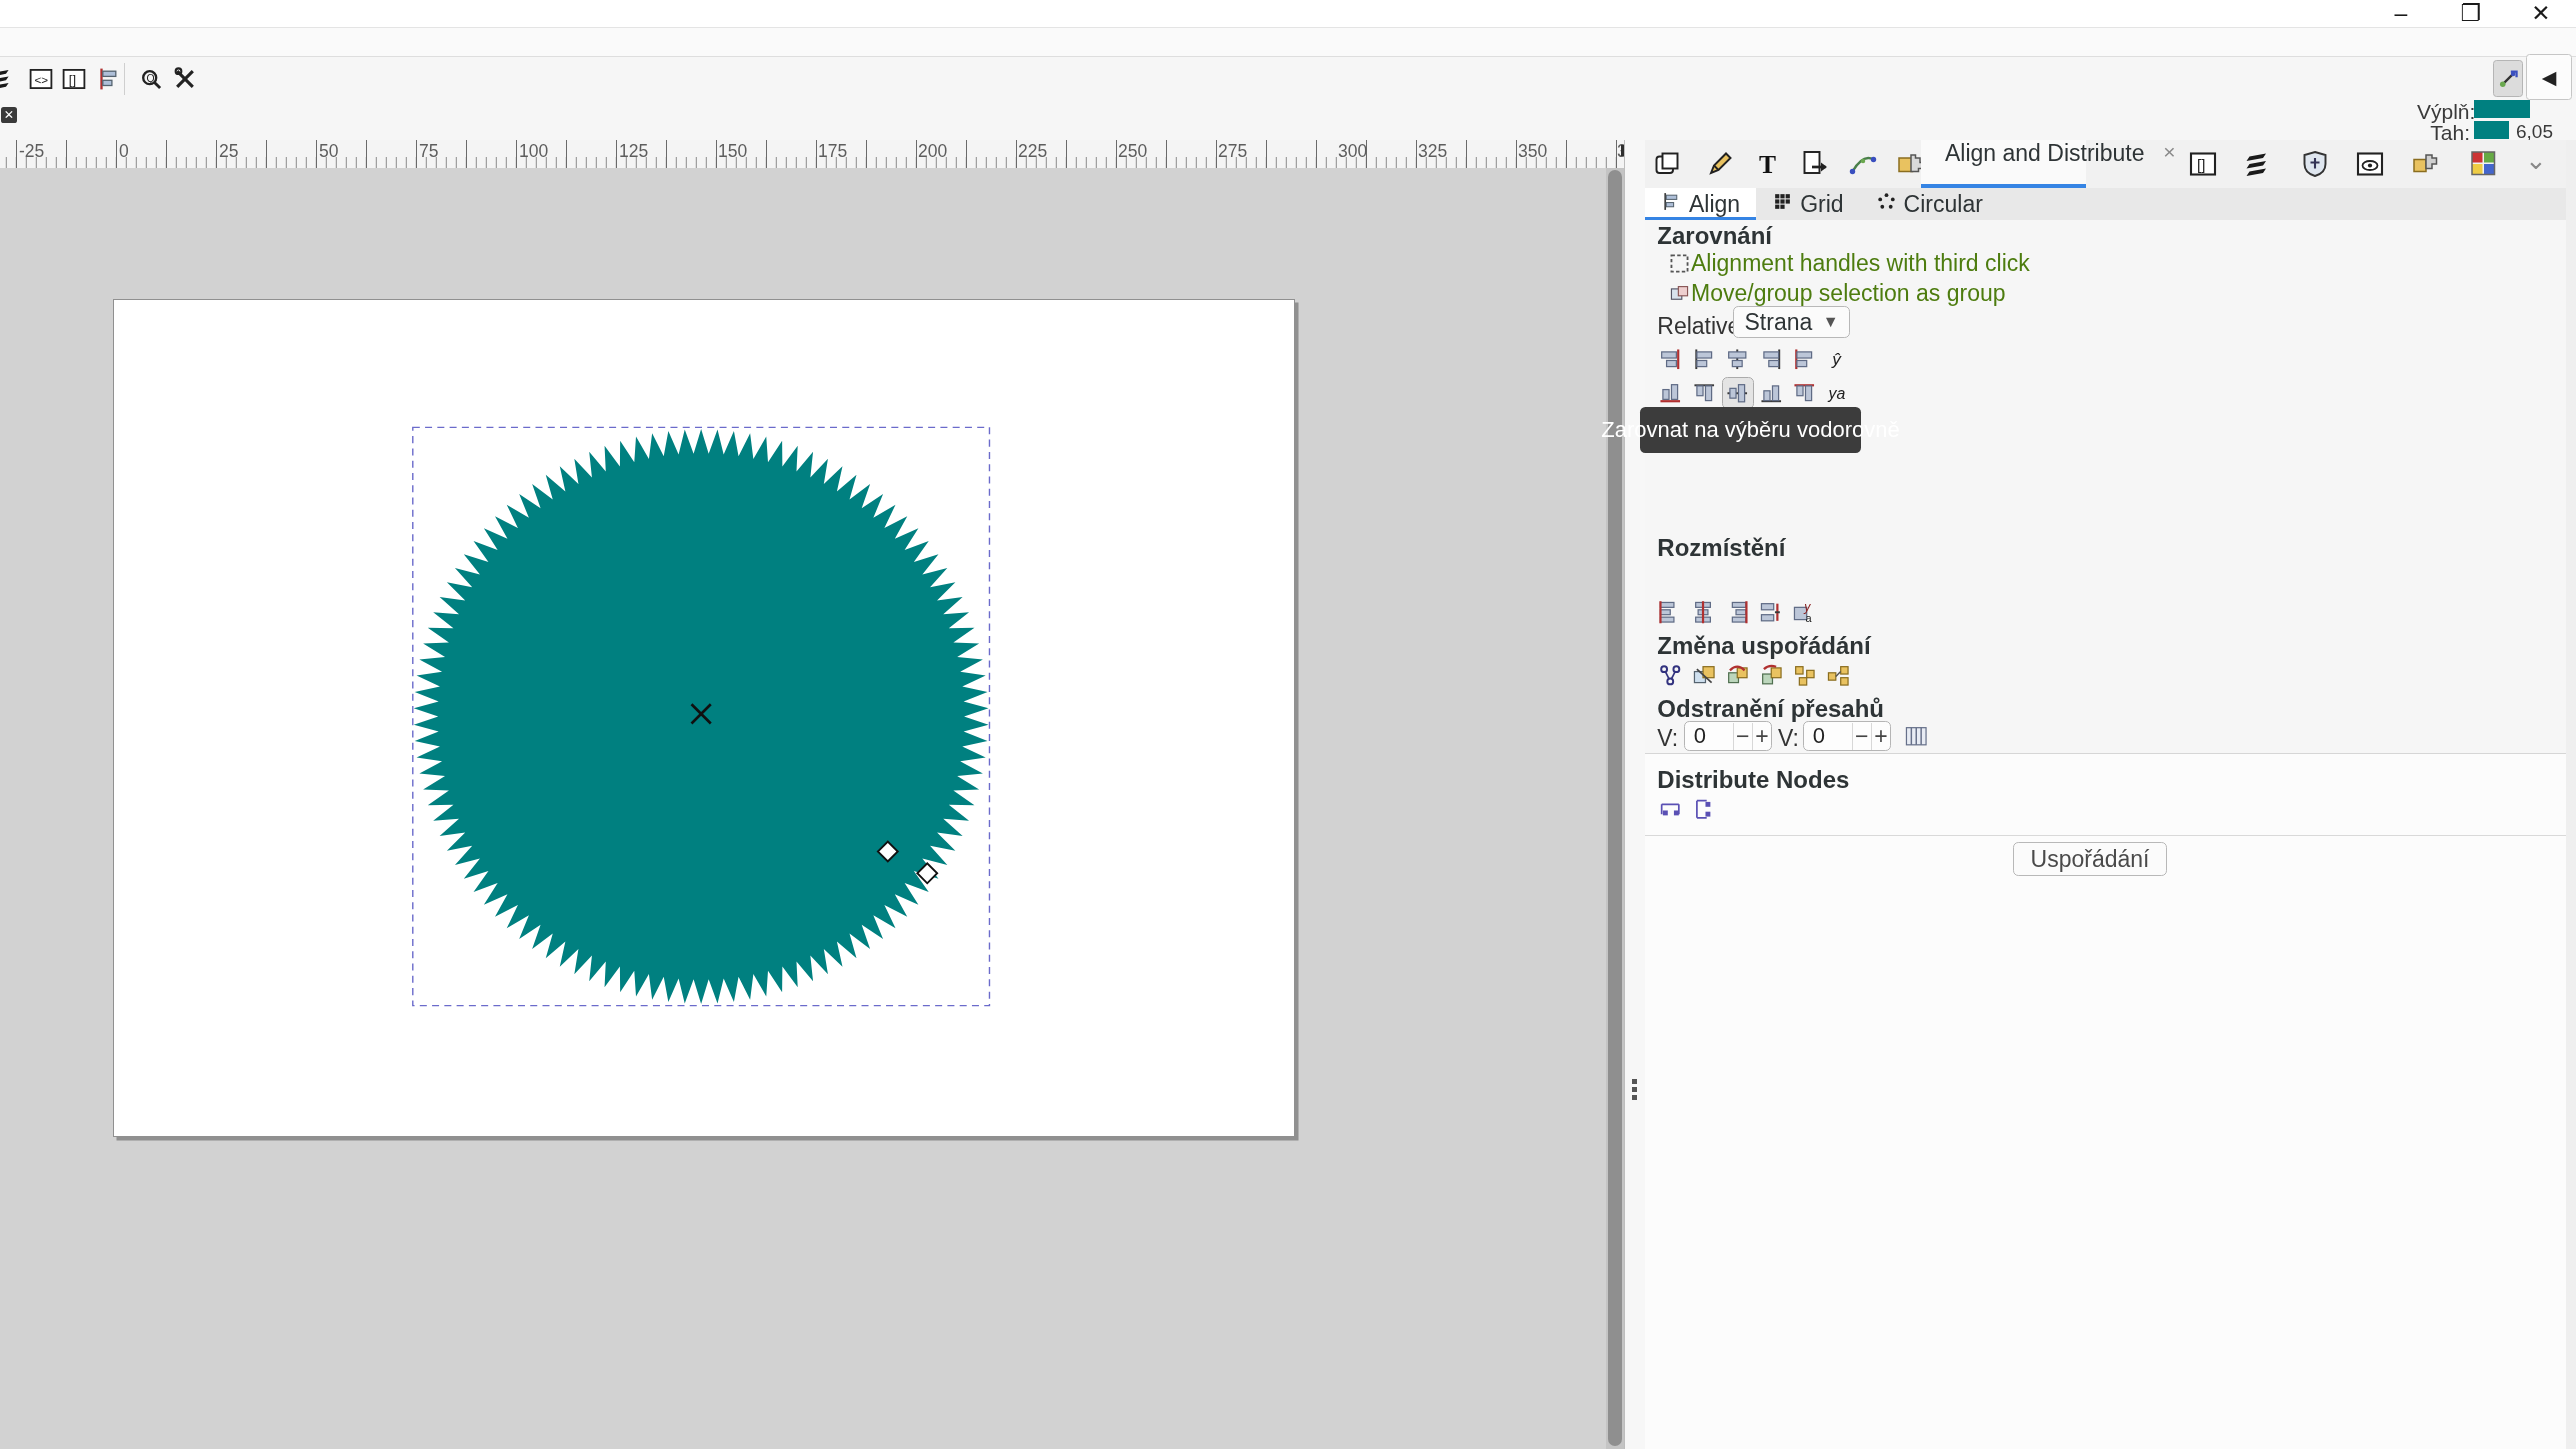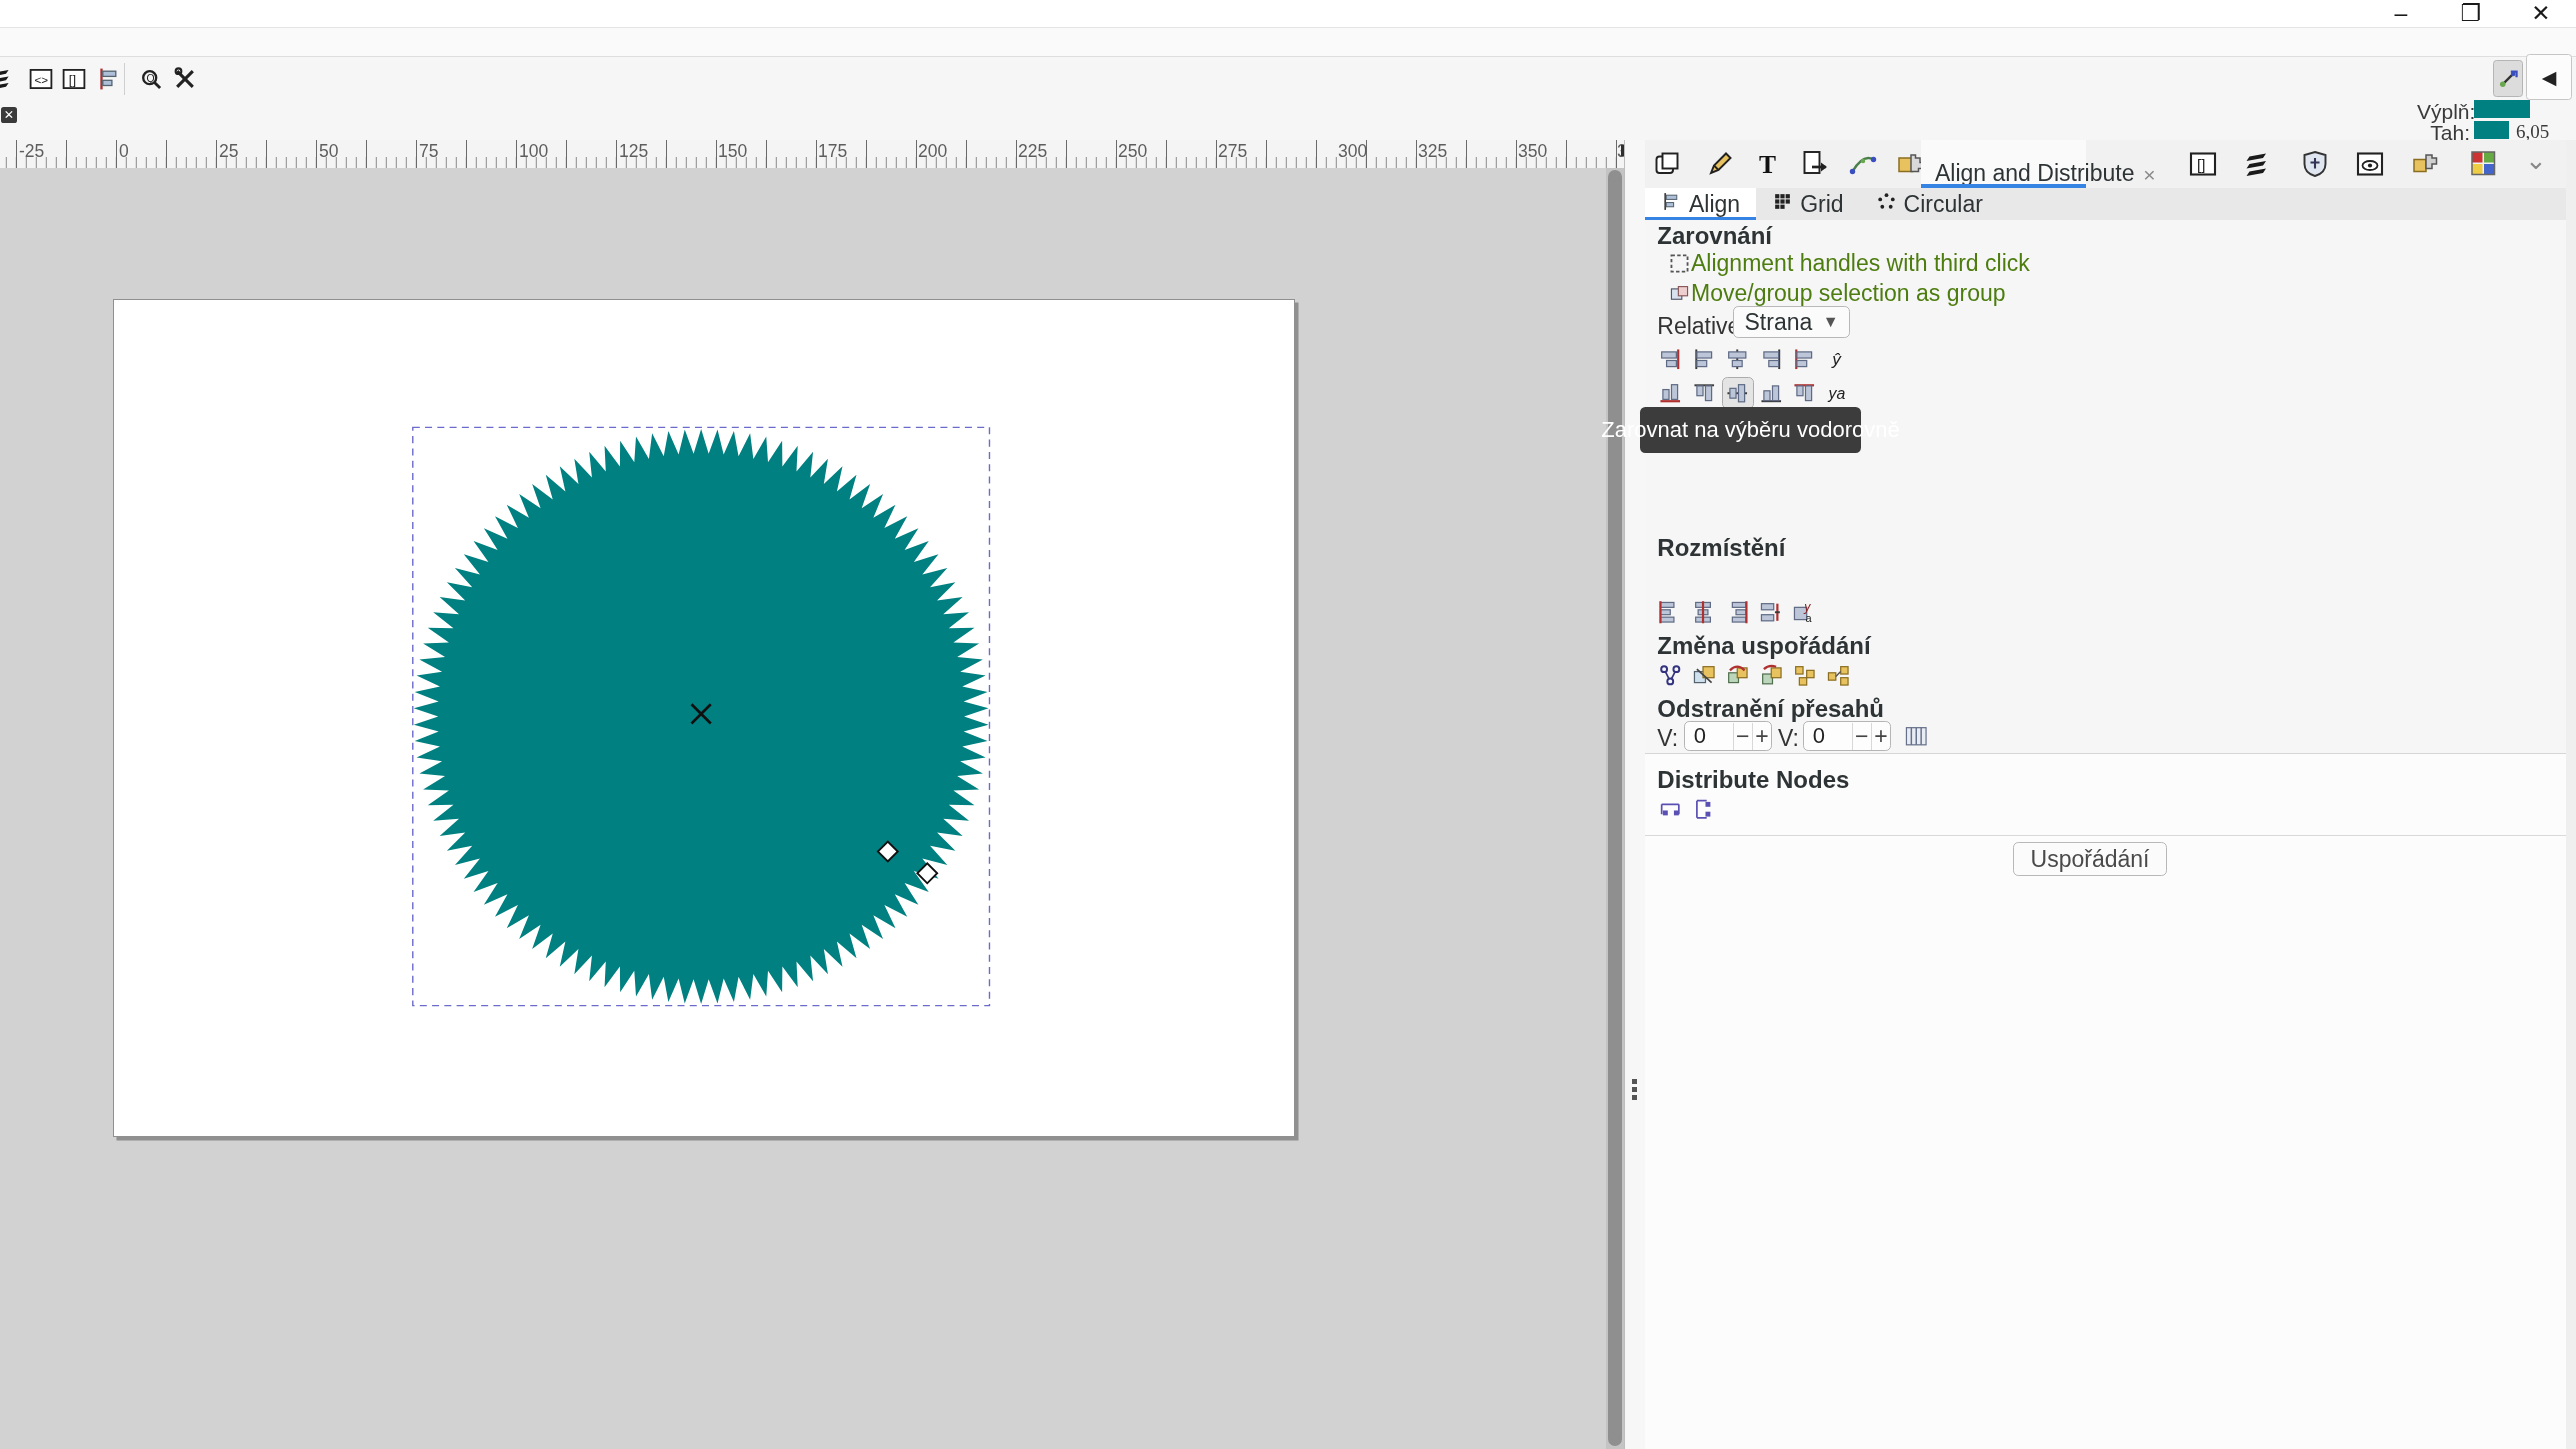--- a/index.html
+++ b/index.html
@@ -52,22 +52,22 @@
 
   
   #splitter{left:1624px;top:140px;width:21px;height:1309px;background:#f7f7f7;border-left:0.9px solid #bdbdbd;}
   .grip-dot{position:absolute;left:7px;width:5.3px;height:5.3px;background:#555;}
 
   
   #panel{left:1645px;top:140px;width:931px;height:1309px;background:#f6f6f6;}
   #tabstrip{left:0;top:0;width:921px;height:48px;background:#f1f1f1;border-bottom:0.9px solid #c9c9c9;}
   .docktab{width:30px;height:30px;top:8.8px;}
   .docktab svg{width:100%;height:100%;}
-  #active-tab{left:276px;top:0;width:165px;height:47px;background:#fafafa;display:flex;align-items:flex-end;
-              gap:7px;padding:0 7px;box-sizing:border-box;}
+  #active-tab{left:276px;top:0;width:165px;height:47px;background:#fafafa;display:flex;align-items:flex-start;
+              gap:17px;padding:0 7px;box-sizing:border-box;}
   #active-tab .underline{position:absolute;left:0;bottom:-0.9px;width:100%;height:4.4px;background:#3584e4;}
   #active-tab-label{font-size:23px;color:#2e3436;white-space:nowrap;}
   #active-tab-close{font-size:21px;color:#8a8a8a;margin-left:1.8px;}
 
   #subtabs{left:0;top:48px;width:921px;height:32px;background:#e8e8e8;border-bottom:0.9px solid #d0d0d0;
            display:flex;align-items:stretch;font-size:23px;color:#2e3436;}
   .subtab{display:flex;align-items:center;gap:7px;padding:0 16px;position:relative;}
   .subtab.active{background:#ffffff;}
   .subtab.active .underline{position:absolute;left:0;bottom:0;width:100%;height:3.5px;background:#3584e4;}
   .subtab svg{width:21px;height:21px;}
@@ -157,21 +157,21 @@
         </svg></span>
     </div>
   <div class="abs snapbtn" style="left:2526px;top:54px;width:44px;height:44px;font-size:19px;color:#222;">
       <span>◀</span>
     </div>
 
   <div class="abs si-label" style="left:2417px;top:100px;">Výplň:</div>
   <div class="abs swatch" style="left:2474px;top:100px;width:56px;height:18.4px;"></div>
   <div class="abs si-label" style="left:2417px;top:121px;">Tah:</div>
   <div class="abs swatch" style="left:2474px;top:121px;width:35px;height:18.4px;"></div>
-  <div class="abs" style="left:2516px;top:121px;font-size:19px;color:#3a3a3a;font-family:Liberation Serif, serif;">6,05</div>
+  <div class="abs" style="left:2516px;top:121px;font-size:19px;color:#3a3a3a;">6,05</div>
 
   <div id="palette-close" class="abs">✕</div>
 
   <div id="ruler" class="abs">
       <span class="ruler-num" style="left: 19px;">-25</span>
       <span class="ruler-num" style="left: 119px;">0</span>
       <span class="ruler-num" style="left: 219px;">25</span>
       <span class="ruler-num" style="left: 319px;">50</span>
       <span class="ruler-num" style="left: 419px;">75</span>
       <span class="ruler-num" style="left: 519px;">100</span>

